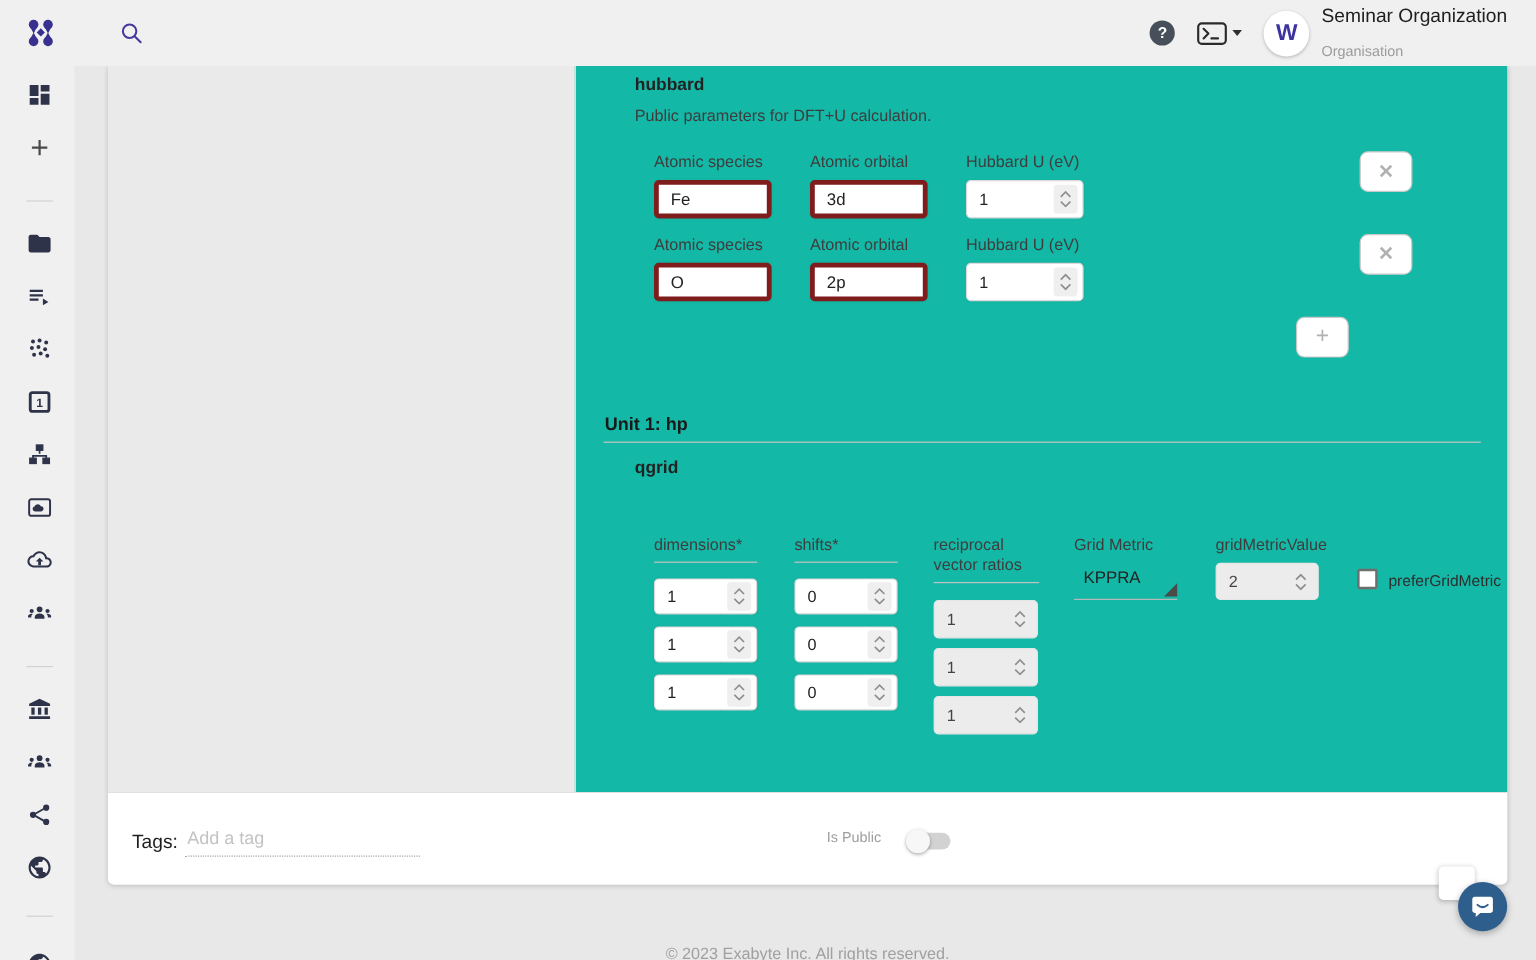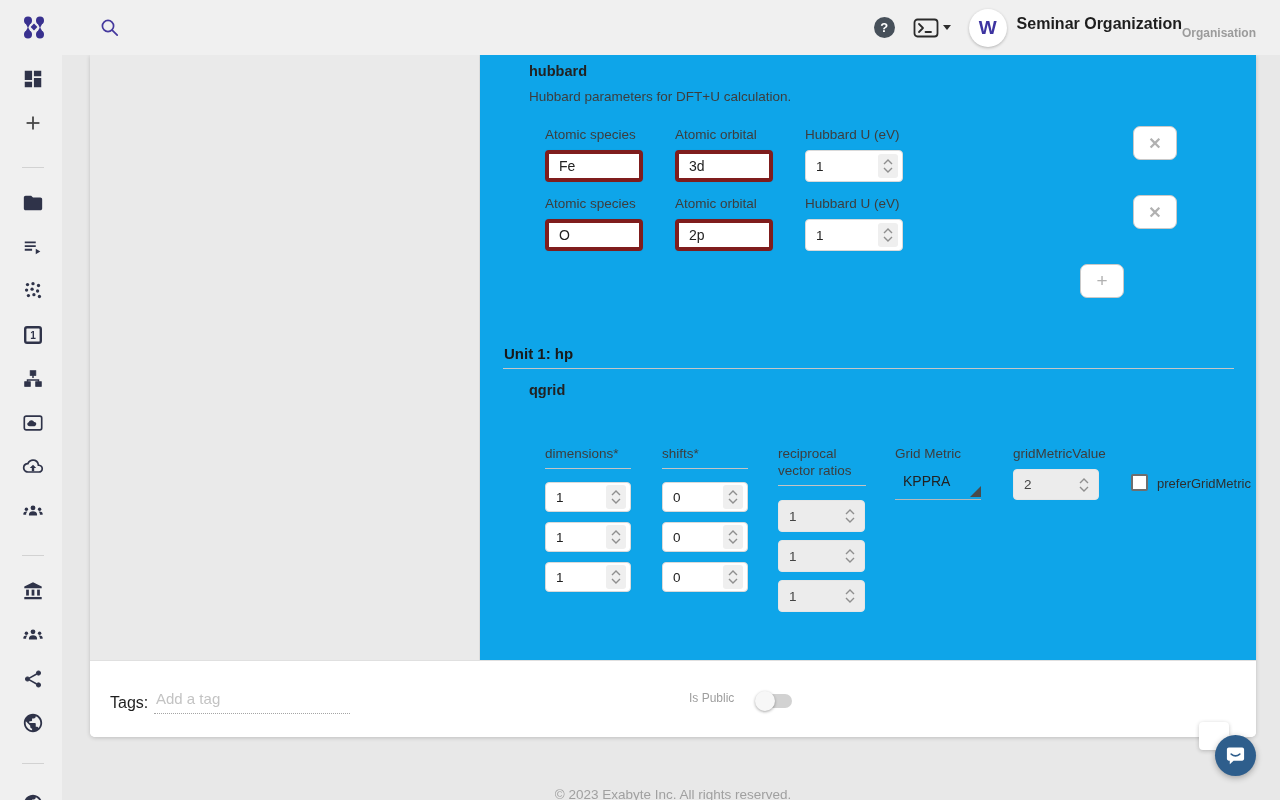--- a/index.html
+++ b/index.html
@@ -10,35 +10,35 @@
   .header { position:absolute; left:0; top:0; width:1280px; height:55px; background:#f0f0f0; z-index:5; }
   .logo { position:absolute; left:20px; top:13px; width:28px; height:28px; }
   .search-btn { position:absolute; left:99px; top:17px; width:22px; height:22px; cursor:pointer; }
   .hdr-right { position:absolute; right:24px; top:0; height:55px; display:flex; align-items:center; gap:18px; }
   .help-circle { width:21px; height:21px; border-radius:50%; background:#47505a; color:#fff; font-size:13px; font-weight:bold;
                  display:flex; align-items:center; justify-content:center; }
   .console-wrap { display:flex; align-items:center; gap:4px; }
   .caret-down { width:0; height:0; border-left:4px solid transparent; border-right:4px solid transparent; border-top:5px solid #2e2e2e; }
   .avatar { width:38px; height:38px; border-radius:50%; background:#fff; box-shadow:0 1px 3px rgba(0,0,0,.25);
             display:flex; align-items:center; justify-content:center; font-weight:bold; font-size:19px; color:#3d33a0; }
-  .org-block { display:flex; flex-direction:row; line-height:1.25;font-weight:bold; }
+  .org-block { display:flex; flex-direction:column; line-height:1.25; }
   .org-title { font-size:16px; color:#1e1e1e; }
   .org-sub { font-size:12px; color:#9b9b9b;margin-top:12px; }
 
   
   .sidebar { position:absolute; left:0; top:55px; width:62px; height:745px; background:#f0f0f0; z-index:4; }
   .sb-icon { position:absolute; left:22px; width:22px; height:22px; cursor:pointer; }
   .sb-div { position:absolute; left:22px; width:22px; height:1px; background:#d2d2d2; }
   .sb-icon svg { display:block; }
 
   
   .main-card { position:absolute; left:90px; top:55px; width:1166px; height:682px; background:#fff;
                border-radius:0 0 5px 5px; box-shadow:0 1px 4px rgba(0,0,0,.18); z-index:3; }
   .left-panel { position:absolute; left:0; top:0; width:389px; height:605px; background:#eaeaea; }
-  .form-panel { position:absolute; left:389px; top:0; width:777px; height:605px; background:#0ea5e9; border-left:1px solid #dcdcdc; }
+  .form-panel { position:absolute; left:389px; top:0; width:777px; height:605px; background:#14b8a6; border-left:1px solid #dcdcdc; }
 
   .sec-title { position:absolute; font-size:14.5px; font-weight:bold; color:#222; }
   .sec-desc  { position:absolute; font-size:13.5px; color:#3d3d3d; }
   .col-label { position:absolute; font-size:13.5px; color:#3d3d3d; }
   .ul-label  { padding-bottom:5px; border-bottom:1px solid #c4c4c4; line-height:1.25; }
 
   .txt-input { position:absolute; height:32px; background:#fff; border:4px solid #7f1d1d; border-radius:4px;
                box-shadow:0 0 2px rgba(0,0,0,.05); display:flex; align-items:center; padding-left:10px;
                font-size:14px; color:#222; }
   .num { position:absolute; background:#fff; border:1px solid #dadada; border-radius:4px;
@@ -238,21 +238,21 @@
       </svg>
   </div>
 </nav>
 
 <div class="main-card">
   <div class="left-panel"></div>
 
   <div class="form-panel">
 
     <div class="sec-title" style="left:49px; top:8px;">hubbard</div>
-    <div class="sec-desc" style="left:49px; top:34px;">Hubbard parameters for DFT+U calculation.</div>
+    <div class="sec-desc" style="left:49px; top:34px;">Public parameters for DFT+U calculation.</div>
 
     <div class="col-label" style="left:65px;  top:72px;">Atomic species</div>
     <div class="col-label" style="left:195px; top:72px;">Atomic orbital</div>
     <div class="col-label" style="left:325px; top:72px;">Hubbard U (eV)</div>
 
     <div class="txt-input" style="left:65px;  top:95px; width:98px;">Fe</div>
     <div class="txt-input" style="left:195px; top:95px; width:98px;">3d</div>
     <div class="num" style="left:325px; top:95px; width:98px; height:32px;">
       <span>1</span>
         <span class="spin">

